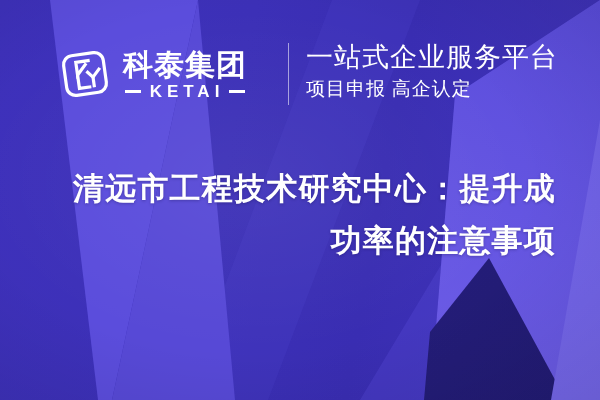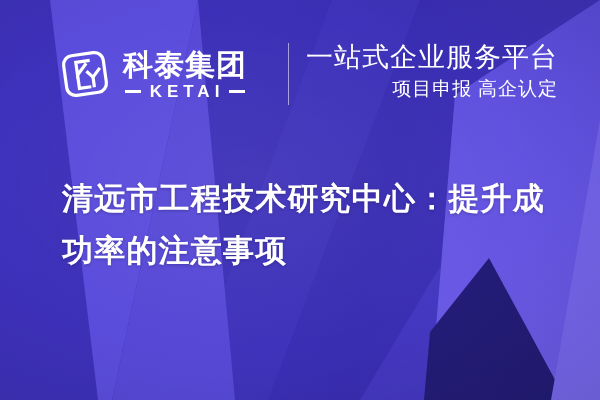--- a/index.html
+++ b/index.html
@@ -153,21 +153,20 @@
     height: 62px;
     background: rgba(255,255,255,.55);
   }
 
   .tagline {
     position: absolute;
     left: 306px;
     top: 40px;
     display: flex;
     flex-direction: column;
-    align-items: flex-end;
   }
   .tagline-main {
     font-family: "Liberation Sans", sans-serif;
     font-size: 27px;
     line-height: 34px;
     font-weight: 400;
     color: #ffffff;
     letter-spacing: 1px;
     white-space: nowrap;
   }
@@ -179,29 +178,30 @@
     color: #ffffff;
     letter-spacing: 1px;
     white-space: nowrap;
     margin-top: 2px;
   }
 
   
   .headline {
     position: absolute;
     left: 62px;
-    top: 152px;
+    top: 144px;
     width: 494px;
-    font-family: Liberation Sans, sans-serif;
+    font-family: Liberation Mono, monospace;
     font-size: 31px;
     line-height: 52px;
     font-weight: 700;
     color: #ffffff;
     letter-spacing: 1.2px;
     text-shadow: 0 1px 3px rgba(20,12,70,.30);
+    text-align: right;
   }
 </style>
 </head>
 <body>
 
 <div id="banner">
 
   <div class="bg-layer bg-base"></div>
   <div class="bg-layer bg-mid-diag"></div>
   <div class="bg-layer bg-wedge-left"></div>

